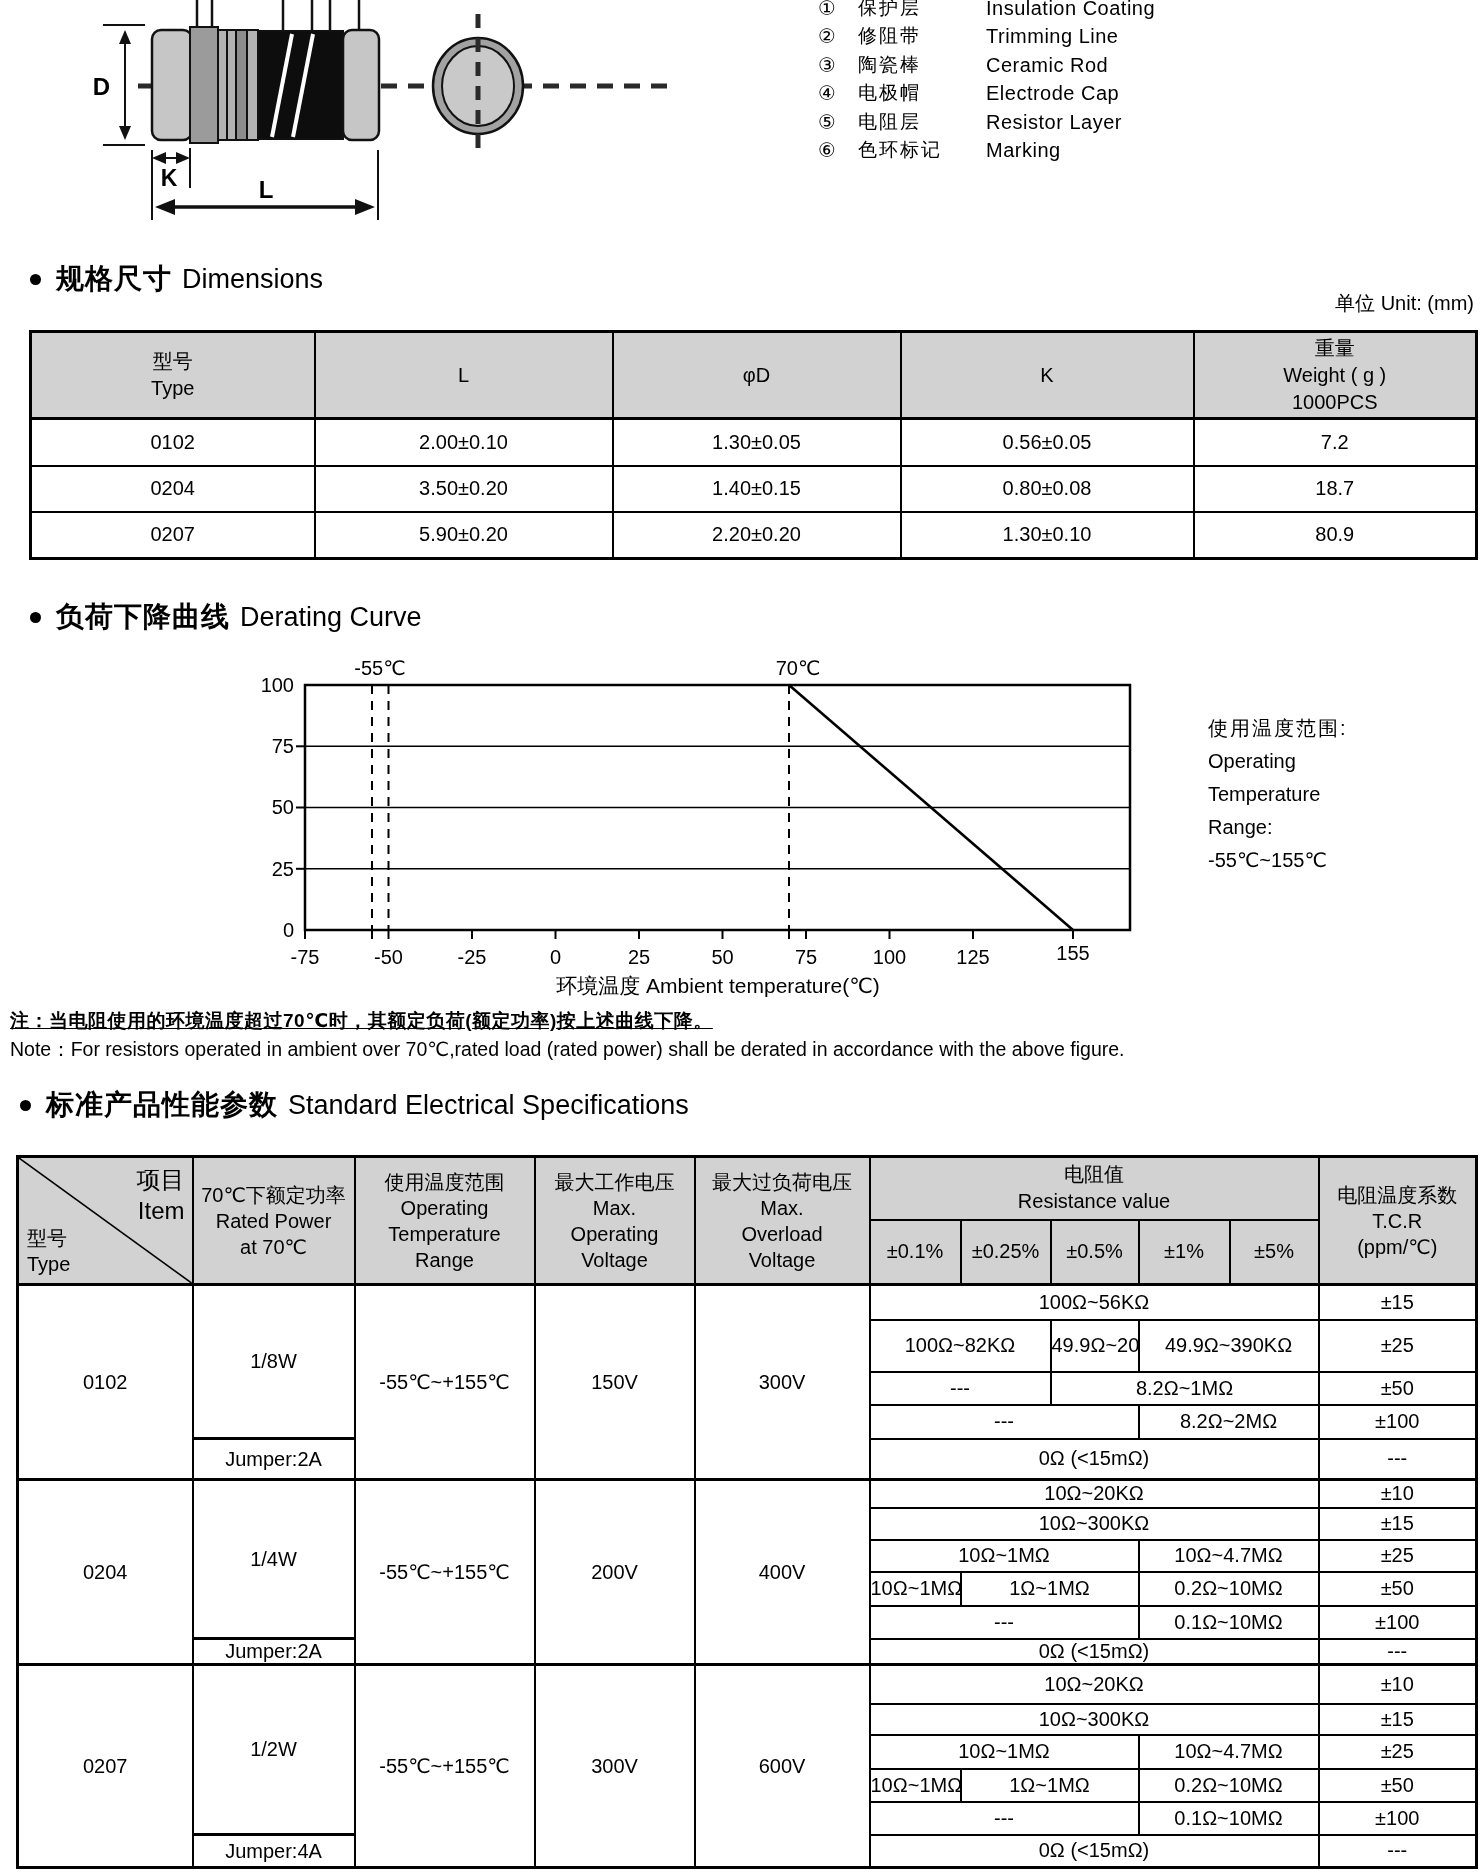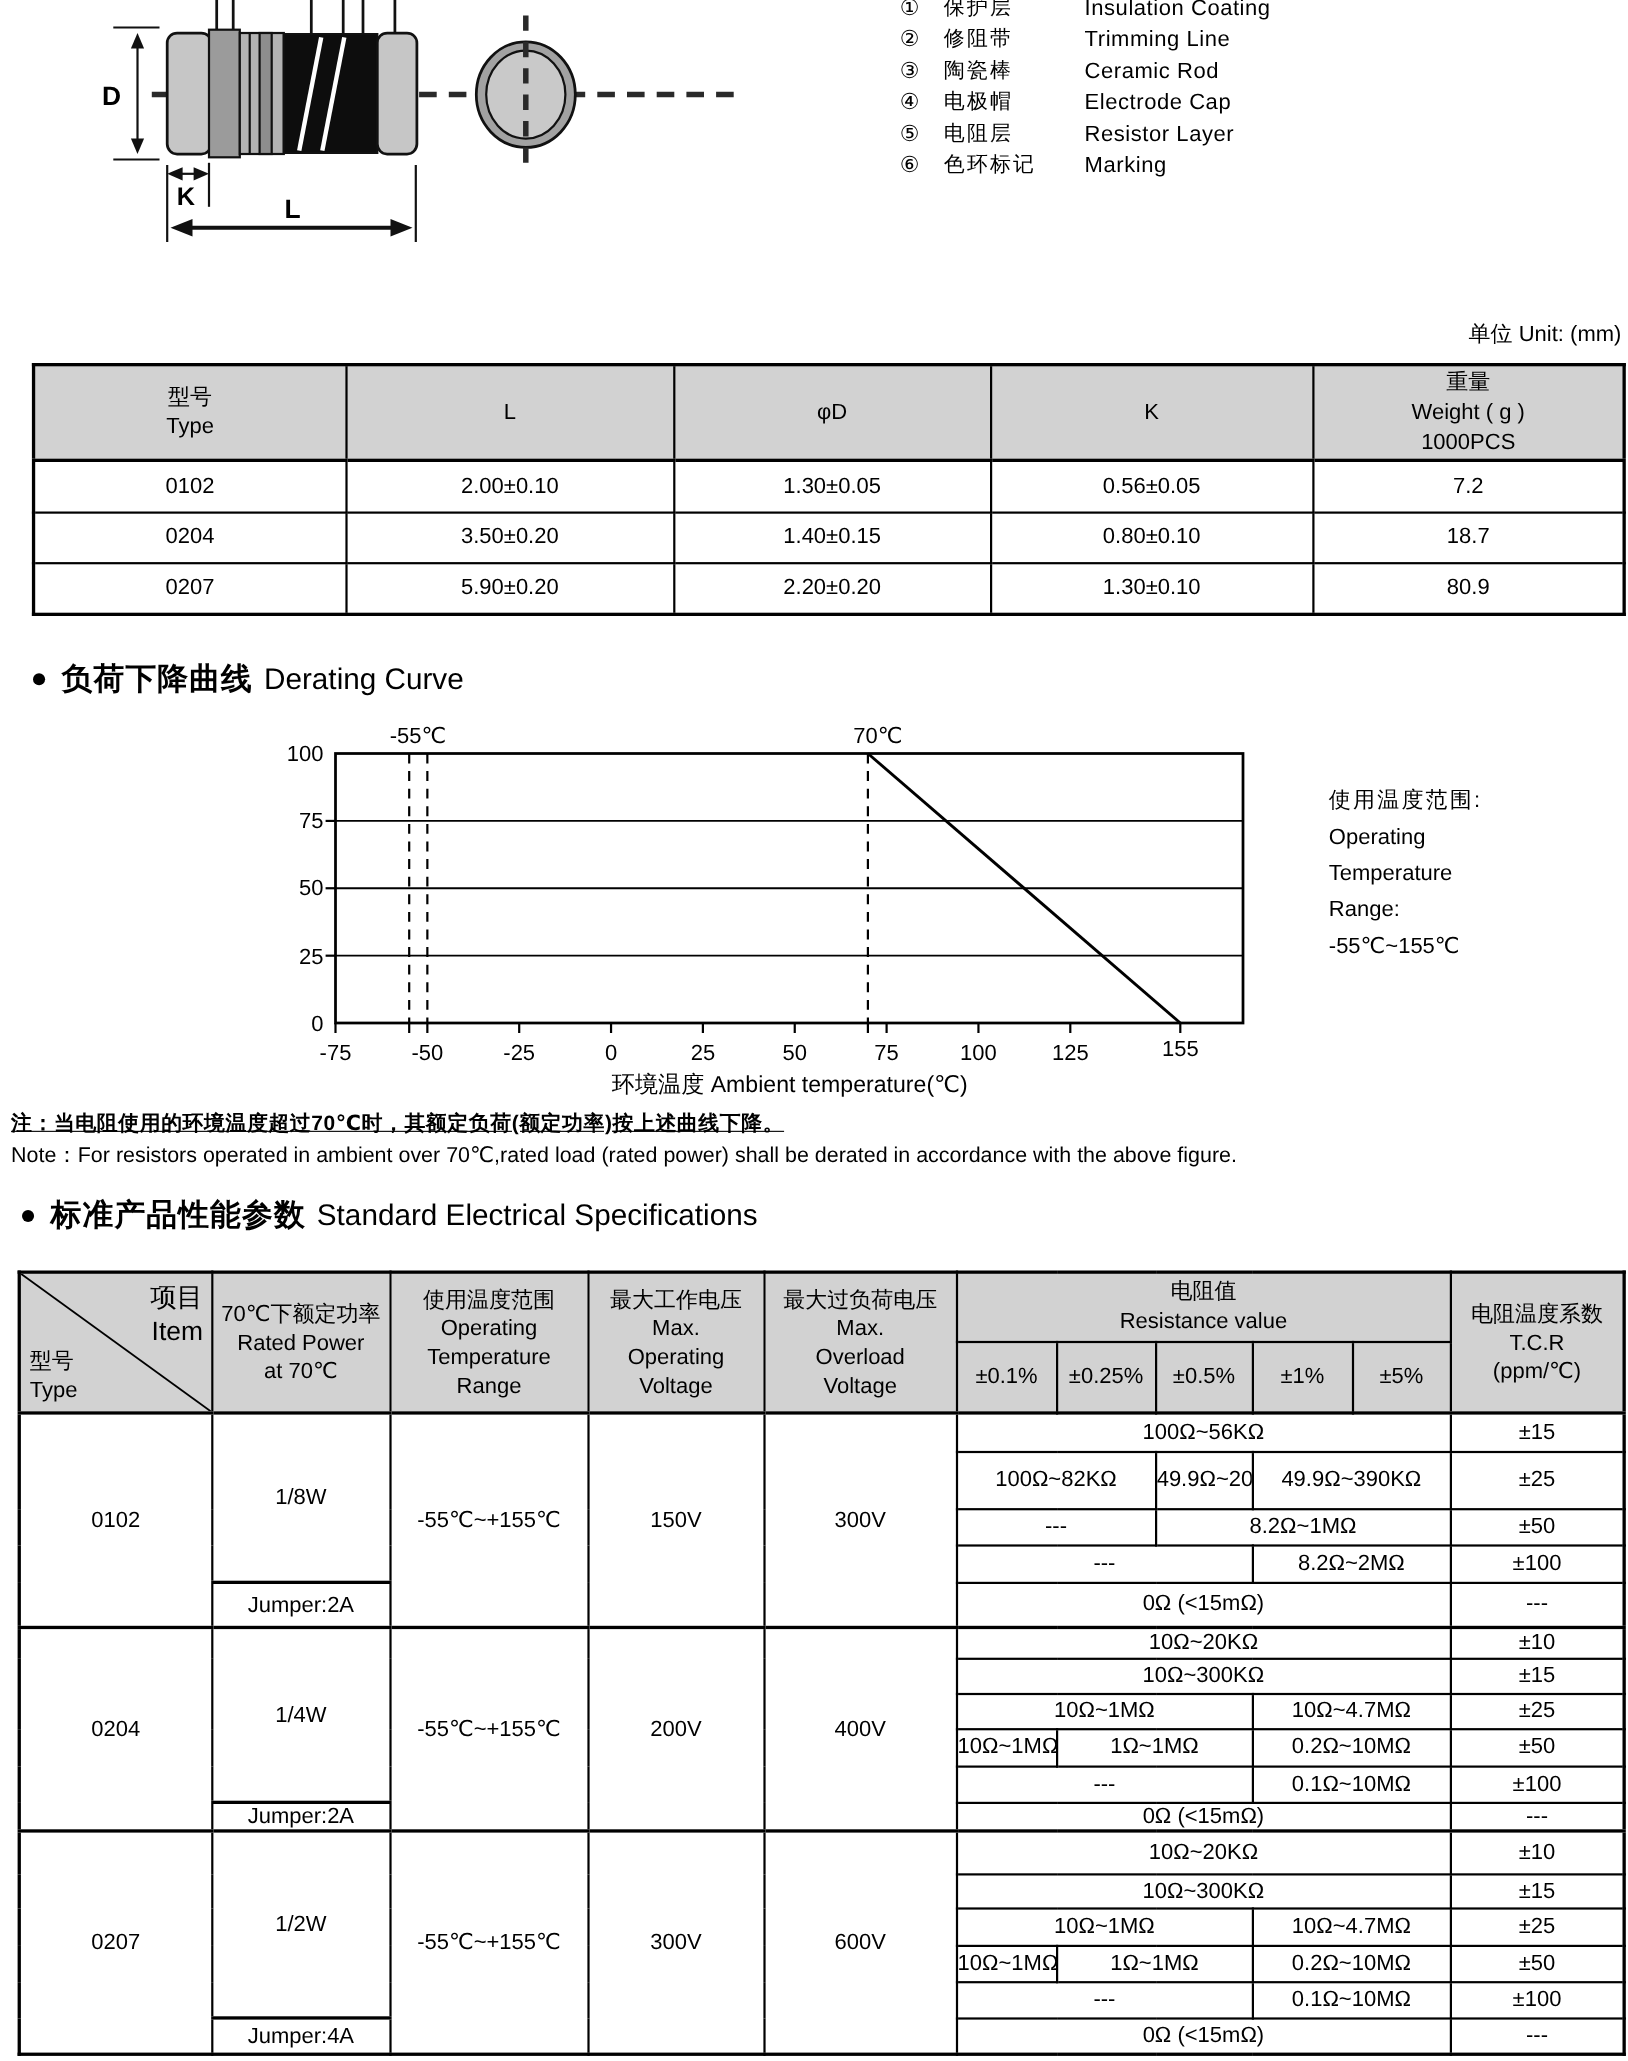--- a/index.html
+++ b/index.html
@@ -141,20 +141,25 @@
       <span class="zh">电阻层</span>
       <span class="en">Resistor Layer</span>
     </div>
     <div class="lrow">
       <span class="num">⑥</span>
       <span class="zh">色环标记</span>
       <span class="en">Marking</span>
     </div>
   </div>
 
+  <div class="sec-title" style="left:30px;top:260px">
+    <span class="dot"></span>
+    <span class="zh">规格尺寸</span>
+    <span class="en">Dimensions</span>
+  </div>
   <div class="unit-label">单位 Unit: (mm)</div>
 
   <table class="dims-table">
     <colgroup>
         <col style="width:284px">
         <col style="width:298px">
         <col style="width:288px">
         <col style="width:293px">
         <col style="width:283px">
       </colgroup>
@@ -177,21 +182,21 @@
       <td>0102</td>
       <td>2.00±0.10</td>
       <td>1.30±0.05</td>
       <td>0.56±0.05</td>
       <td>7.2</td>
     </tr>
     <tr style="height:46px">
       <td>0204</td>
       <td>3.50±0.20</td>
       <td>1.40±0.15</td>
-      <td>0.80±0.10</td>
+      <td>0.80±0.08</td>
       <td>18.7</td>
     </tr>
     <tr style="height:47px">
       <td>0207</td>
       <td>5.90±0.20</td>
       <td>2.20±0.20</td>
       <td>1.30±0.10</td>
       <td>80.9</td>
     </tr>
   </tbody>

